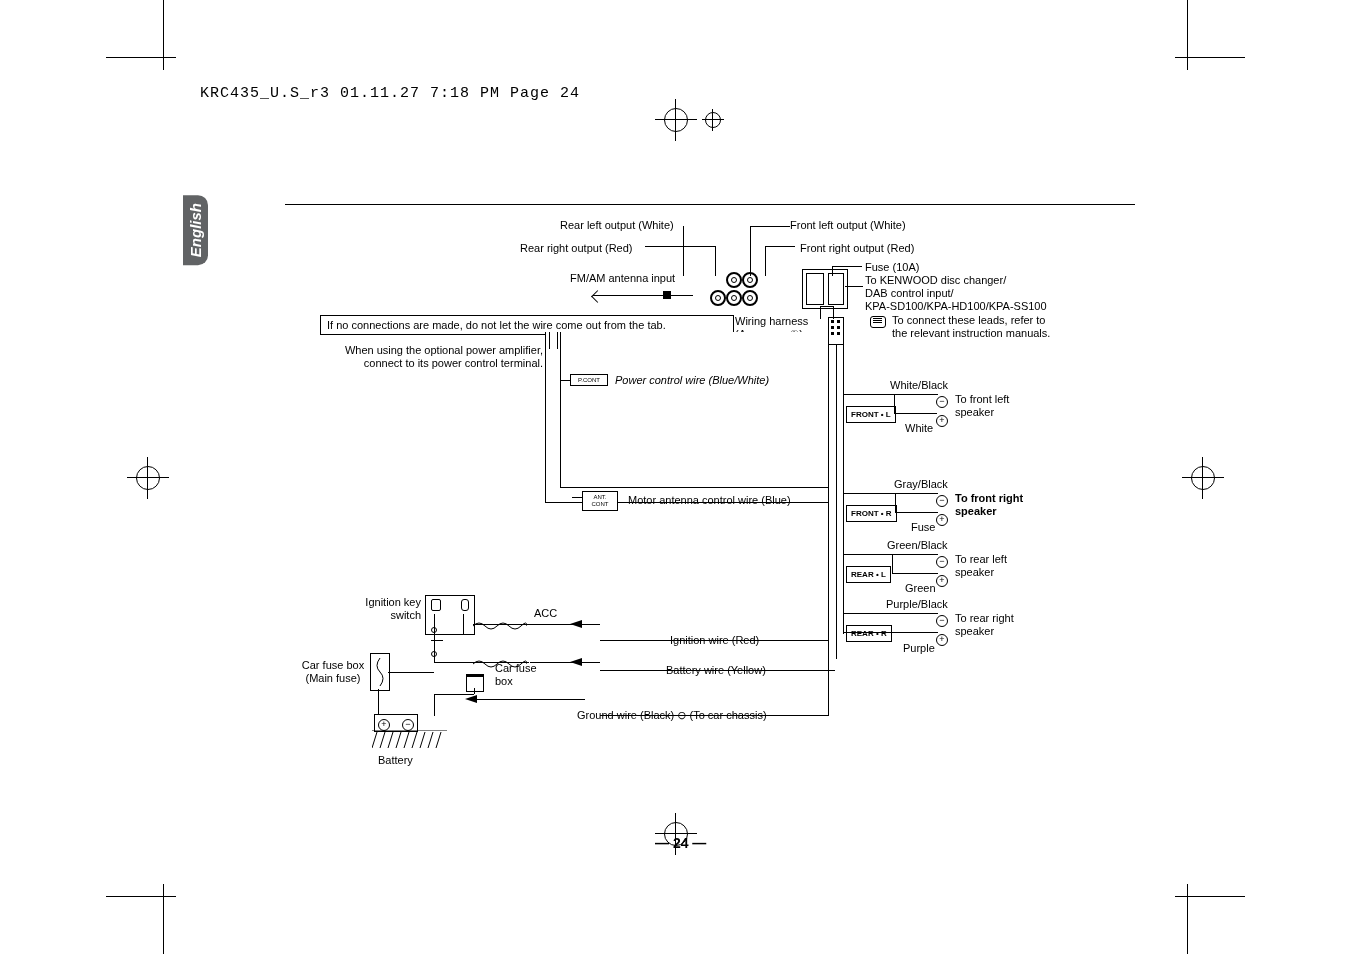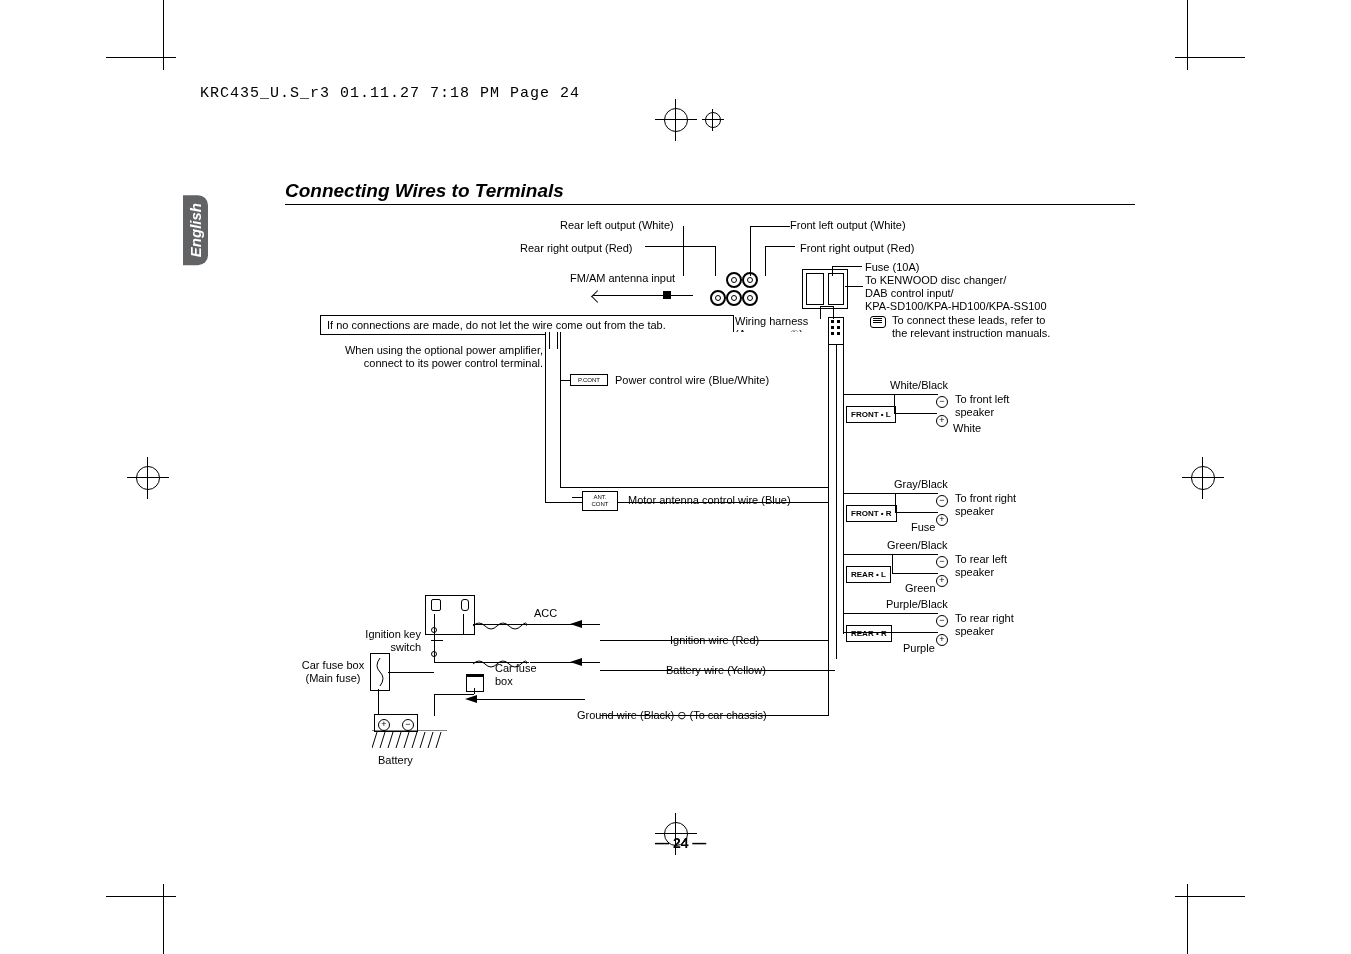--- a/index.html
+++ b/index.html
@@ -47,21 +47,20 @@
   <div class="crop-h" style="bottom:57px; right:106px;"></div>
   <div class="crop-v" style="bottom:0px; right:163px;"></div>
   <div class="regmark" style="top:108px; left:664px;"></div>
   <div class="regmark" style="bottom:108px; left:664px;"></div>
   <div class="regmark" style="top:466px; left:136px;"></div>
   <div class="regmark" style="top:466px; right:136px;"></div>
   <div class="regmark2" style="top:112px; left:705px;"></div>
 
   <div class="header-text">KRC435_U.S_r3  01.11.27  7:18 PM  Page 24</div>
   <div class="lang-tab">English</div>
-  <div class="title">Connecting Wires to Terminals</div>
   <div class="title-line"></div>
 
   <div class="diagram">
 
     <div class="lbl" style="top:15px; left:270px;">Rear left output (White)</div>
     <div class="lbl" style="top:38px; left:230px;">Rear right output (Red)</div>
     <div class="lbl" style="top:15px; left:500px;">Front left output (White)</div>
     <div class="lbl" style="top:38px; left:510px;">Front right output (Red)</div>
     <div class="lbl" style="top:68px; left:280px;">FM/AM antenna input</div>
     <div class="lbl" style="top:57px; left:575px;">Fuse (10A)</div>
@@ -128,42 +127,42 @@
     </div>
     <div class="line" style="top:128px; left:259px; width:1px; height:17px;"></div>
     <div class="line" style="top:128px; left:267px; width:1px; height:17px;"></div>
 
     <div class="line" style="top:140px; left:538px; width:1px; height:315px;"></div>
     <div class="line" style="top:140px; left:546px; width:1px; height:315px;"></div>
     <div class="line" style="top:140px; left:553px; width:1px; height:290px;"></div>
 
     <div class="lbl" style="top:140px; left:28px; width:225px; text-align:right;">When using the optional power amplifier, connect to its power control terminal.</div>
     <div class="tinybox" style="top:170px; left:280px; width:34px; font-size:6px;">P.CONT</div>
-    <div class="lbl" style="top:170px; left:325px;">Power control wire (Blue/White)</div>
+    <div class="lbl" style="top:170px; left:325px;font-style:italic;">Power control wire (Blue/White)</div>
     <div class="line" style="top:176px; left:270px; width:10px; height:1px;"></div>
 
     <div class="tinybox" style="top:287px; left:292px; width:32px; font-size:6px; line-height:7px; white-space:pre-line;">ANT.
 CONT</div>
     <div class="lbl" style="top:290px; left:338px;">Motor antenna control wire (Blue)</div>
     <div class="line" style="top:293px; left:282px; width:10px; height:1px;"></div>
 
     <div class="spklabel" style="top:202px; left:556px;">FRONT • L</div>
     <div class="lbl" style="top:175px; left:600px;">White/Black</div>
-    <div class="lbl" style="top:218px; left:615px;margin-left:48px;">White</div>
+    <div class="lbl" style="top:218px; left:615px;">White</div>
     <div class="lbl" style="top:189px; left:665px; width:80px;">To front left speaker</div>
     <div style="position:absolute; top:186px; left:646px;"><span class="minus">−</span></div>
     <div style="position:absolute; top:205px; left:646px;"><span class="plus">+</span></div>
     <div class="line" style="top:190px; left:553px; width:95px; height:1px;"></div>
     <div class="line" style="top:209px; left:604px; width:43px; height:1px;"></div>
     <div class="line" style="top:190px; left:604px; width:1px; height:20px;"></div>
 
     <div class="spklabel" style="top:301px; left:556px;">FRONT • R</div>
     <div class="lbl" style="top:274px; left:604px;">Gray/Black</div>
     <div class="lbl" style="top:317px; left:621px;">Fuse</div>
-    <div class="lbl" style="top:288px; left:665px; width:80px;">To front right speaker</div>
+    <div class="lbl" style="top:288px; left:665px; width:80px;font-weight:bold;">To front right speaker</div>
     <div style="position:absolute; top:285px; left:646px;"><span class="minus">−</span></div>
     <div style="position:absolute; top:304px; left:646px;"><span class="plus">+</span></div>
     <div class="line" style="top:289px; left:553px; width:95px; height:1px;"></div>
     <div class="line" style="top:308px; left:605px; width:43px; height:1px;"></div>
     <div class="line" style="top:289px; left:605px; width:1px; height:20px;"></div>
 
     <div class="spklabel" style="top:362px; left:556px;">REAR • L</div>
     <div class="lbl" style="top:335px; left:597px;">Green/Black</div>
     <div class="lbl" style="top:378px; left:615px;">Green</div>
     <div class="lbl" style="top:349px; left:665px; width:80px;">To rear left speaker</div>
@@ -176,21 +175,21 @@
     <div class="spklabel" style="top:421px; left:556px;">REAR • R</div>
     <div class="lbl" style="top:394px; left:596px;">Purple/Black</div>
     <div class="lbl" style="top:438px; left:613px;">Purple</div>
     <div class="lbl" style="top:408px; left:665px; width:80px;">To rear right speaker</div>
     <div style="position:absolute; top:405px; left:646px;"><span class="minus">−</span></div>
     <div style="position:absolute; top:424px; left:646px;"><span class="plus">+</span></div>
     <div class="line" style="top:409px; left:553px; width:95px; height:1px;"></div>
     <div class="line" style="top:428px; left:553px; width:95px; height:1px;"></div>
     <div class="line" style="top:428px; left:602px; width:46px; height:1px;"></div>
 
-    <div class="lbl" style="top:392px; left:66px; width:65px; text-align:right;margin-top:32px;">Ignition key switch</div>
+    <div class="lbl" style="top:392px; left:66px; width:65px; text-align:right;">Ignition key switch</div>
     <div class="box" style="top:391px; left:135px; width:48px; height:38px;">
       <div style="position:absolute; top:3px; left:5px; width:8px; height:10px; border:1px solid #000; border-radius:2px;"></div>
       <div style="position:absolute; top:3px; right:5px; width:6px; height:10px; border:1px solid #000; border-radius:3px;"></div>
       <div style="position:absolute; bottom:3px; left:5px; width:18px; height:8px;">
         <div style="width:4px;height:4px;border:1px solid #000;border-radius:50%;display:inline-block;"></div>
         <div style="width:12px;height:1px;background:#000;display:inline-block;vertical-align:4px;"></div>
         <div style="width:4px;height:4px;border:1px solid #000;border-radius:50%;display:inline-block;"></div>
       </div>
     </div>
     <div class="line" style="top:410px; left:144px; width:1px; height:48px;"></div>

